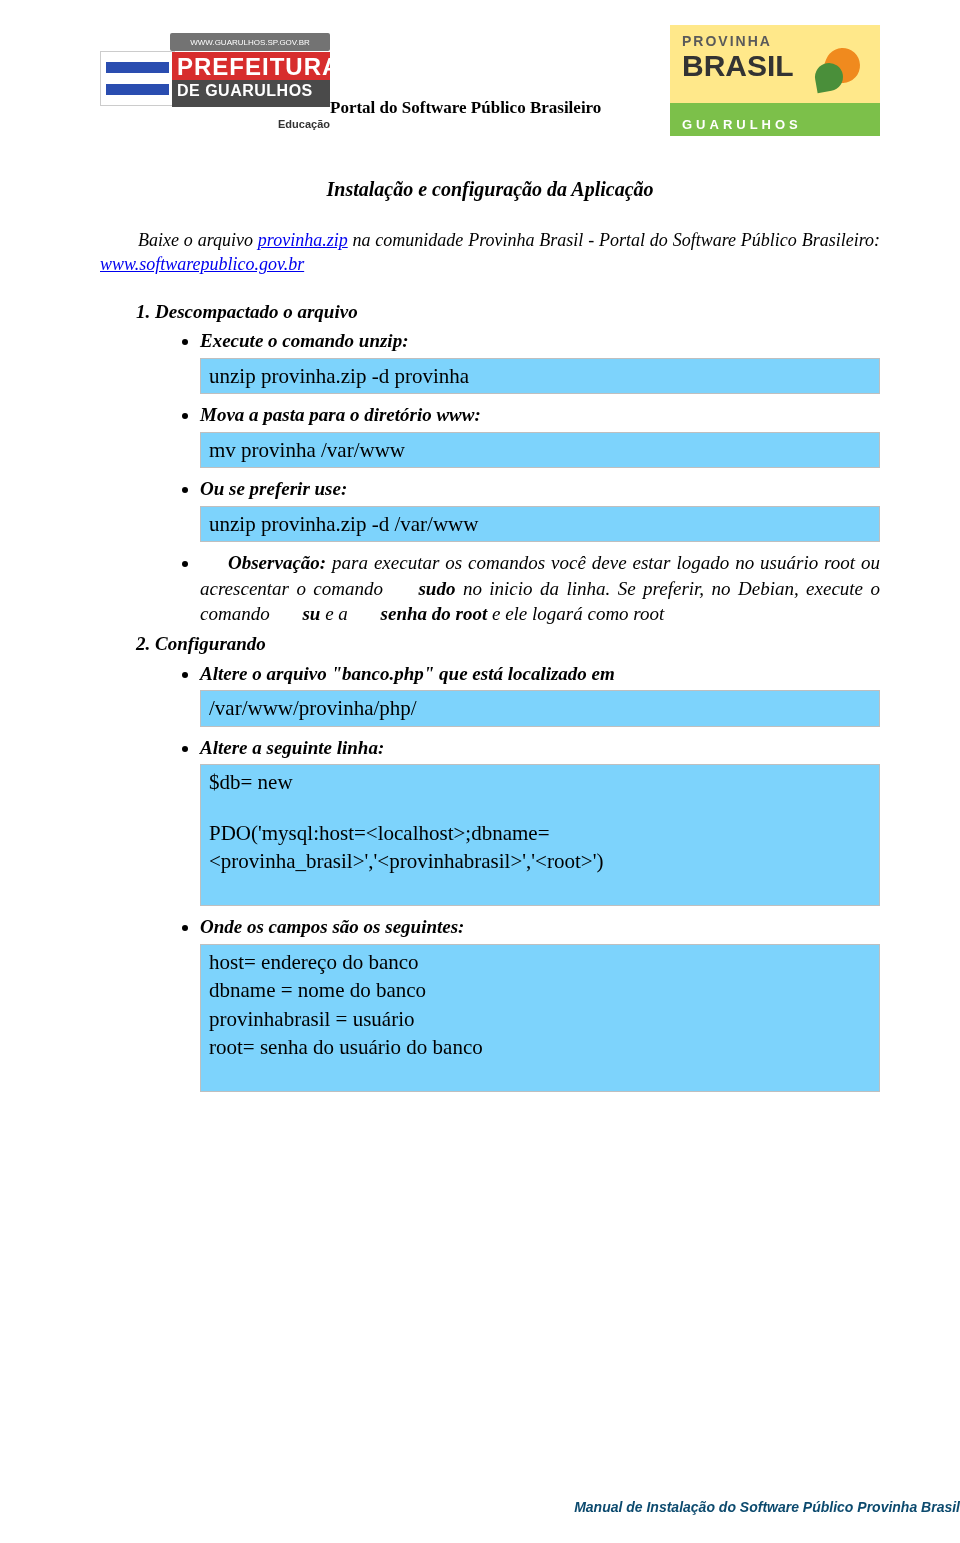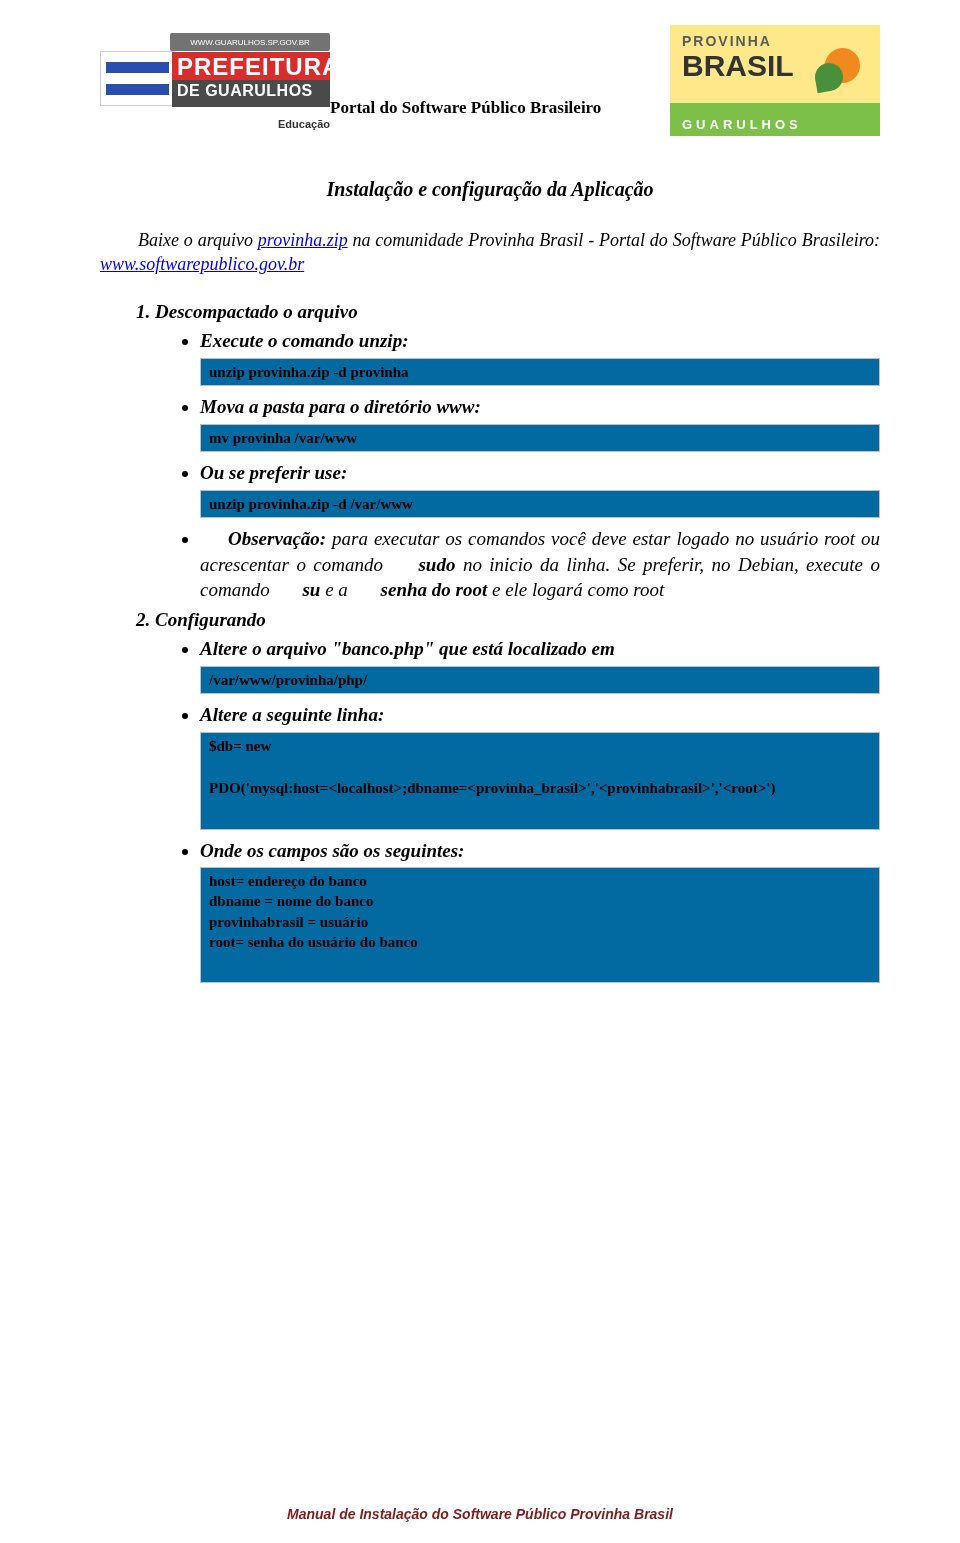--- a/index.html
+++ b/index.html
@@ -174,44 +174,44 @@
     font-style: italic;
   }
   ul.sub > li {
     margin: 4px 0;
   }
   .code-box {
     margin: 2px 0 8px 45px;
     border: 1px solid #bfbfbf;
     padding: 3px 8px;
     font-style: normal;
-    font-weight: bold;
-    font-size: 15px;
+    font-weight: normal;
+    font-size: 21px;
     min-height: 28px;
     font-family: "Times New Roman", Times, serif;
-    background: #0369a1;
+    background: #7dd3fc;
   }
   .obs-text {
     font-weight: normal;
     font-style: italic;
     text-align: justify;
     margin-left: 0;
   }
   .obs-text strong { font-weight: bold; margin-left: 28px; }
 
   .footer {
     position: absolute;
-    bottom: 21px;
+    bottom: 28px;
     left: 0; right: 0;
-    text-align: center;
+    text-align: right;
     font-family: Arial, sans-serif;
     font-size: 14px;
     font-weight: bold;
     font-style: italic;
-    color: #7f1d1d;
+    color: #0c4a6e;
   }
 </style>
 </head>
 <body>
 
 <div class="page">
   <div class="header-row">
     <div class="logo-left">
       <div class="url-bar">WWW.GUARULHOS.SP.GOV.BR</div>
       <div class="flag-block">

